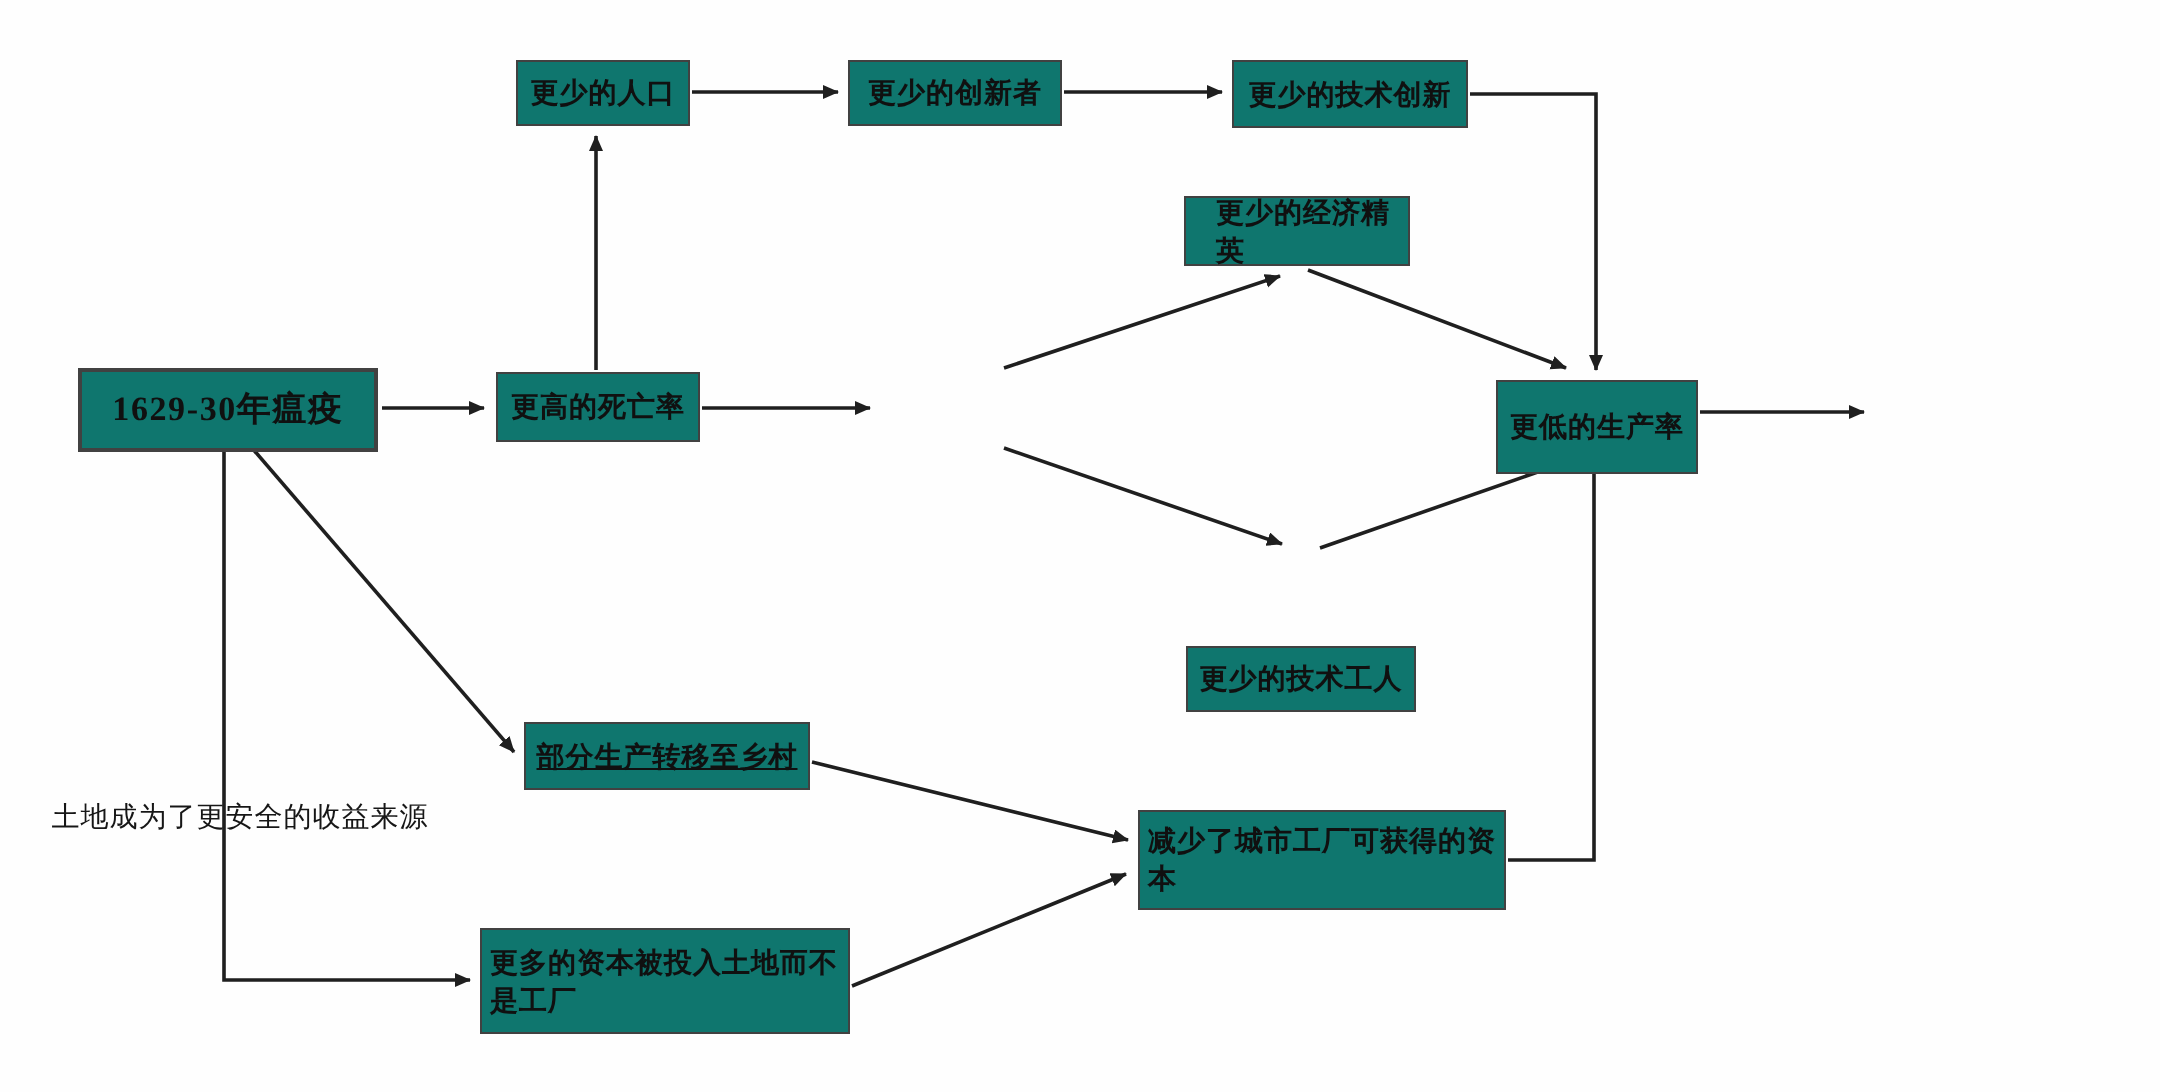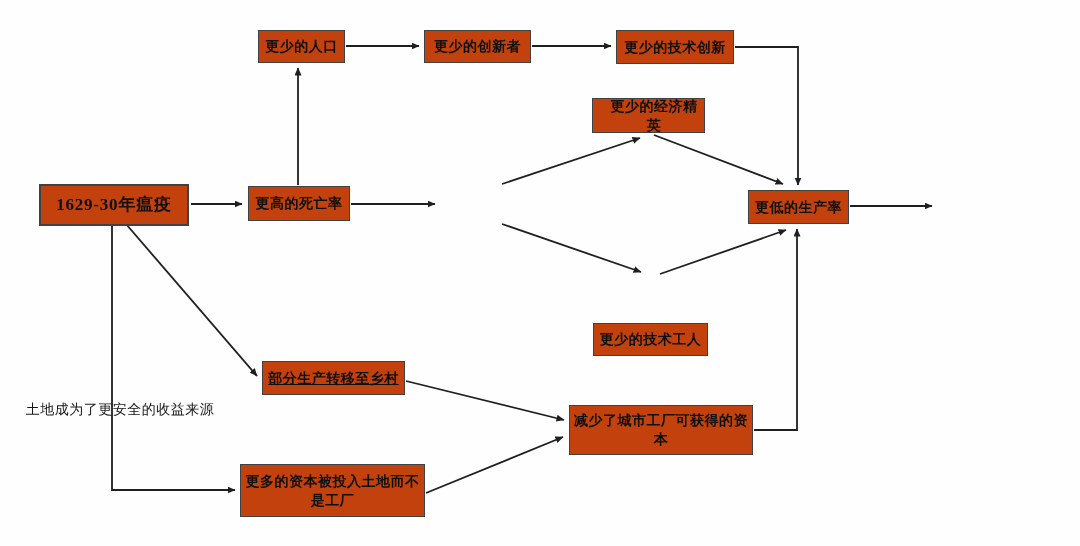--- a/index.html
+++ b/index.html
@@ -17,29 +17,29 @@
   .arrow-layer {
     position: absolute;
     left: 0; top: 0;
     width: 1080px; height: 546px;
     pointer-events: none;
   }
   .node {
     position: absolute;
     box-sizing: border-box;
     border: 1.6px solid #414141;
-    background: #c2410c;
+    background: #0f766e;
     color: #101010;
     font-size: 14px;
     font-weight: 700;
     line-height: 1.35;
     display: flex;
     align-items: center;
     justify-content: center;
-    text-align: center;
+    text-align: left;
     padding: 2px 4px;
     letter-spacing: 0.5px;
   }
   .note {
     position: absolute;
     color: #161616;
     font-size: 14px;
     font-weight: 400;
     line-height: 1.5;
     text-align: center;
@@ -48,21 +48,21 @@
     font-family: Liberation Serif, serif;
   }
   
   #n-plague        { left: 39px;  top: 184px; width: 150px; height: 42px; border-width: 2.2px; font-size: 17px; letter-spacing: 0.8px; font-family: Liberation Serif, serif; }
   #n-mortality     { left: 248px; top: 186px; width: 102px; height: 35px; }
   #n-population    { left: 258px; top: 30px;  width: 87px;  height: 33px; }
   #n-innovators    { left: 424px; top: 30px;  width: 107px; height: 33px; }
   #n-techinno      { left: 616px; top: 30px;  width: 118px; height: 34px; }
   #n-elites        { left: 592px; top: 98px;  width: 113px; height: 35px; padding-left: 15px; }
   #n-humancap      { left: 440px; top: 186px; width: 116px; height: 37px; }
-  #n-productivity  { left: 748px; top: 190px; width: 101px; height: 34px; }
+  #n-productivity  { left: 748px; top: 190px; width: 101px; height: 47px; }
   #n-growth        { left: 937px; top: 192px; width: 117px; height: 33px; }
   #n-skilled       { left: 593px; top: 277px; width: 115px; height: 33px; margin-top: 46px; }
   #n-rural         { left: 262px; top: 361px; width: 143px; height: 34px; text-decoration: underline; }
   #n-capland       { left: 240px; top: 464px; width: 185px; height: 53px; }
   #n-redcap        { left: 569px; top: 405px; width: 184px; height: 50px; }
   #n-landnote      { left: 22px;  top: 399px; width: 196px; }
   .edge { stroke: #1f1f1f; stroke-width: 1.8; fill: none; }
 </style>
 </head>
 <body>

